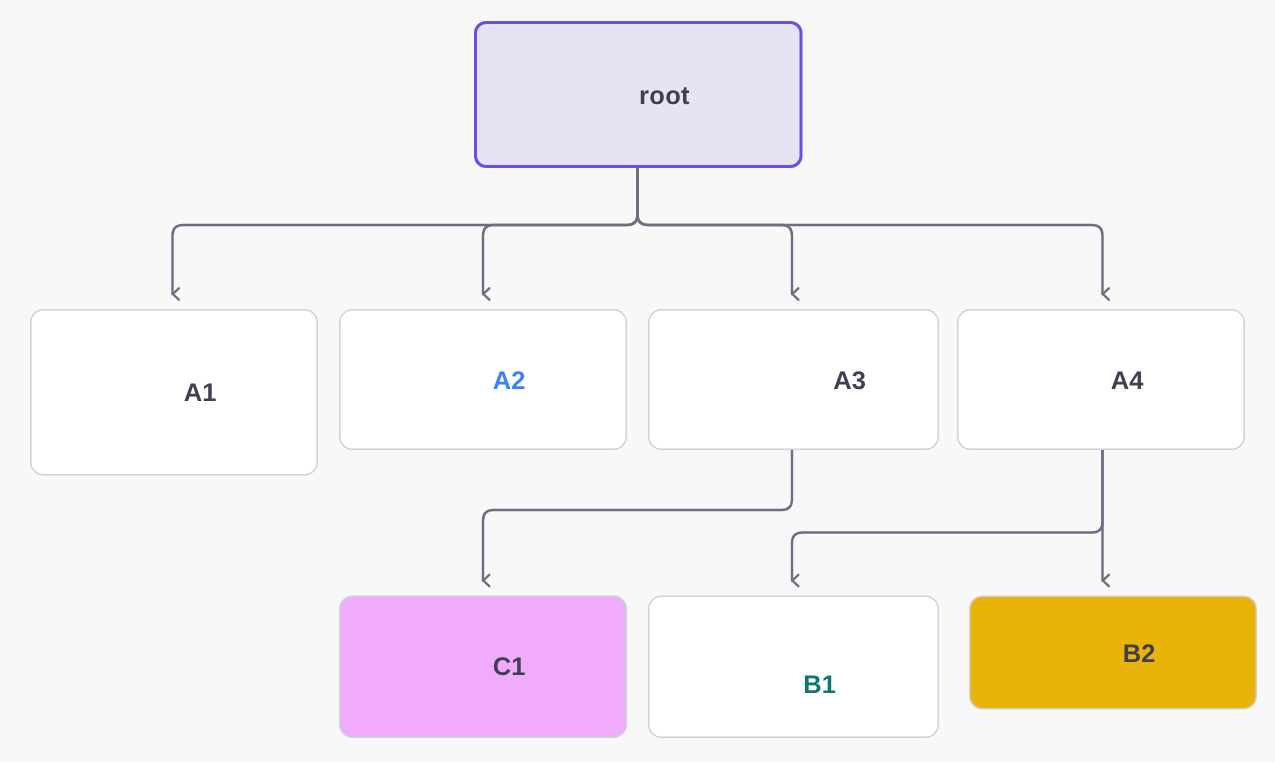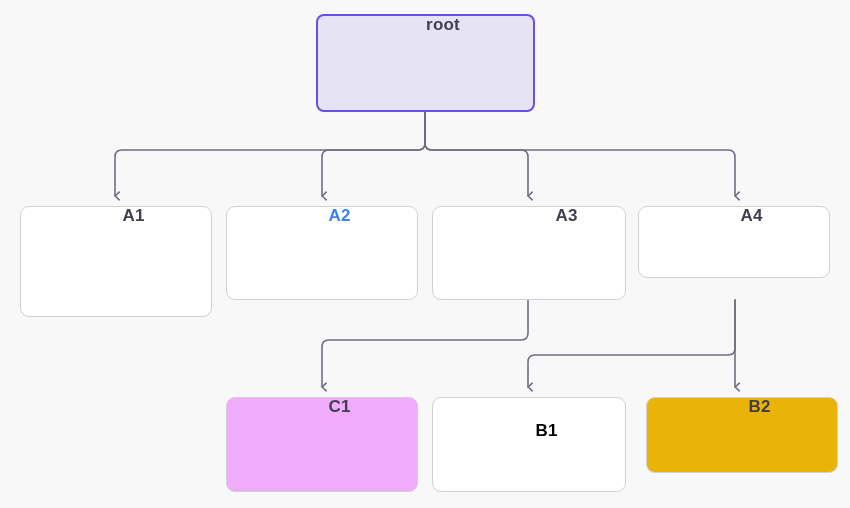--- a/index.html
+++ b/index.html
@@ -24,21 +24,21 @@
     left: 0;
     top: 0;
     width: 850px;
     height: 508px;
     pointer-events: none;
   }
   .node {
     position: absolute;
     box-sizing: border-box;
     display: flex;
-    align-items: flex-start;
+    align-items: center;
     justify-content: center;
     border-radius: 9px;
     background: #ffffff;
     border: 1.6px solid #d0d0d6;
     z-index: 2;
     padding-left: 35px;
   }
   .node.root-node {
     background: #e6e3f5;
     border: 2.2px solid #6b4ee6;
@@ -85,27 +85,27 @@
       </div>
       <div class="node" style="left: 20px; top: 206px; width: 192px; height: 111px; background: rgb(255, 255, 255); border-color: rgb(208, 208, 214);">
         <span class="node-label" style="color: rgb(63, 63, 80);">A1</span>
       </div>
       <div class="node" style="left: 226px; top: 206px; width: 192px; height: 94px; background: rgb(255, 255, 255); border-color: rgb(208, 208, 214);">
         <span class="node-label" style="color: #3b82f6;">A2</span>
       </div>
       <div class="node" style="left: 432px; top: 206px; width: 194px; height: 94px; background: rgb(255, 255, 255); border-color: rgb(208, 208, 214);">
         <span class="node-label" style="color: rgb(63, 63, 80); margin-left: 40px;">A3</span>
       </div>
-      <div class="node" style="left: 638px; top: 206px; width: 192px; height: 72px; background: rgb(255, 255, 255); border-color: rgb(208, 208, 214);">
+      <div class="node" style="left: 638px; top: 206px; width: 192px; height: 94px; background: rgb(255, 255, 255); border-color: rgb(208, 208, 214);">
         <span class="node-label" style="color: rgb(63, 63, 80);">A4</span>
       </div>
       <div class="node" style="left: 226px; top: 397px; width: 192px; height: 95px; background: #f0abfc; border-color: rgb(208, 208, 214);">
         <span class="node-label" style="color: rgb(63, 63, 80);">C1</span>
       </div>
       <div class="node" style="left: 432px; top: 397px; width: 194px; height: 95px; background: rgb(255, 255, 255); border-color: rgb(208, 208, 214);">
-        <span class="node-label" style="color: #000000; margin-top: 24px;">B1</span>
+        <span class="node-label" style="color: #0f766e; margin-top: 24px;">B1</span>
       </div>
       <div class="node" style="left: 646px; top: 397px; width: 192px; height: 76px; background: #eab308; border-color: rgb(208, 208, 214);">
         <span class="node-label" style="color: rgb(63, 63, 80);">B2</span>
       </div>
     </div>
 
 </div>
 
 </body></html>

